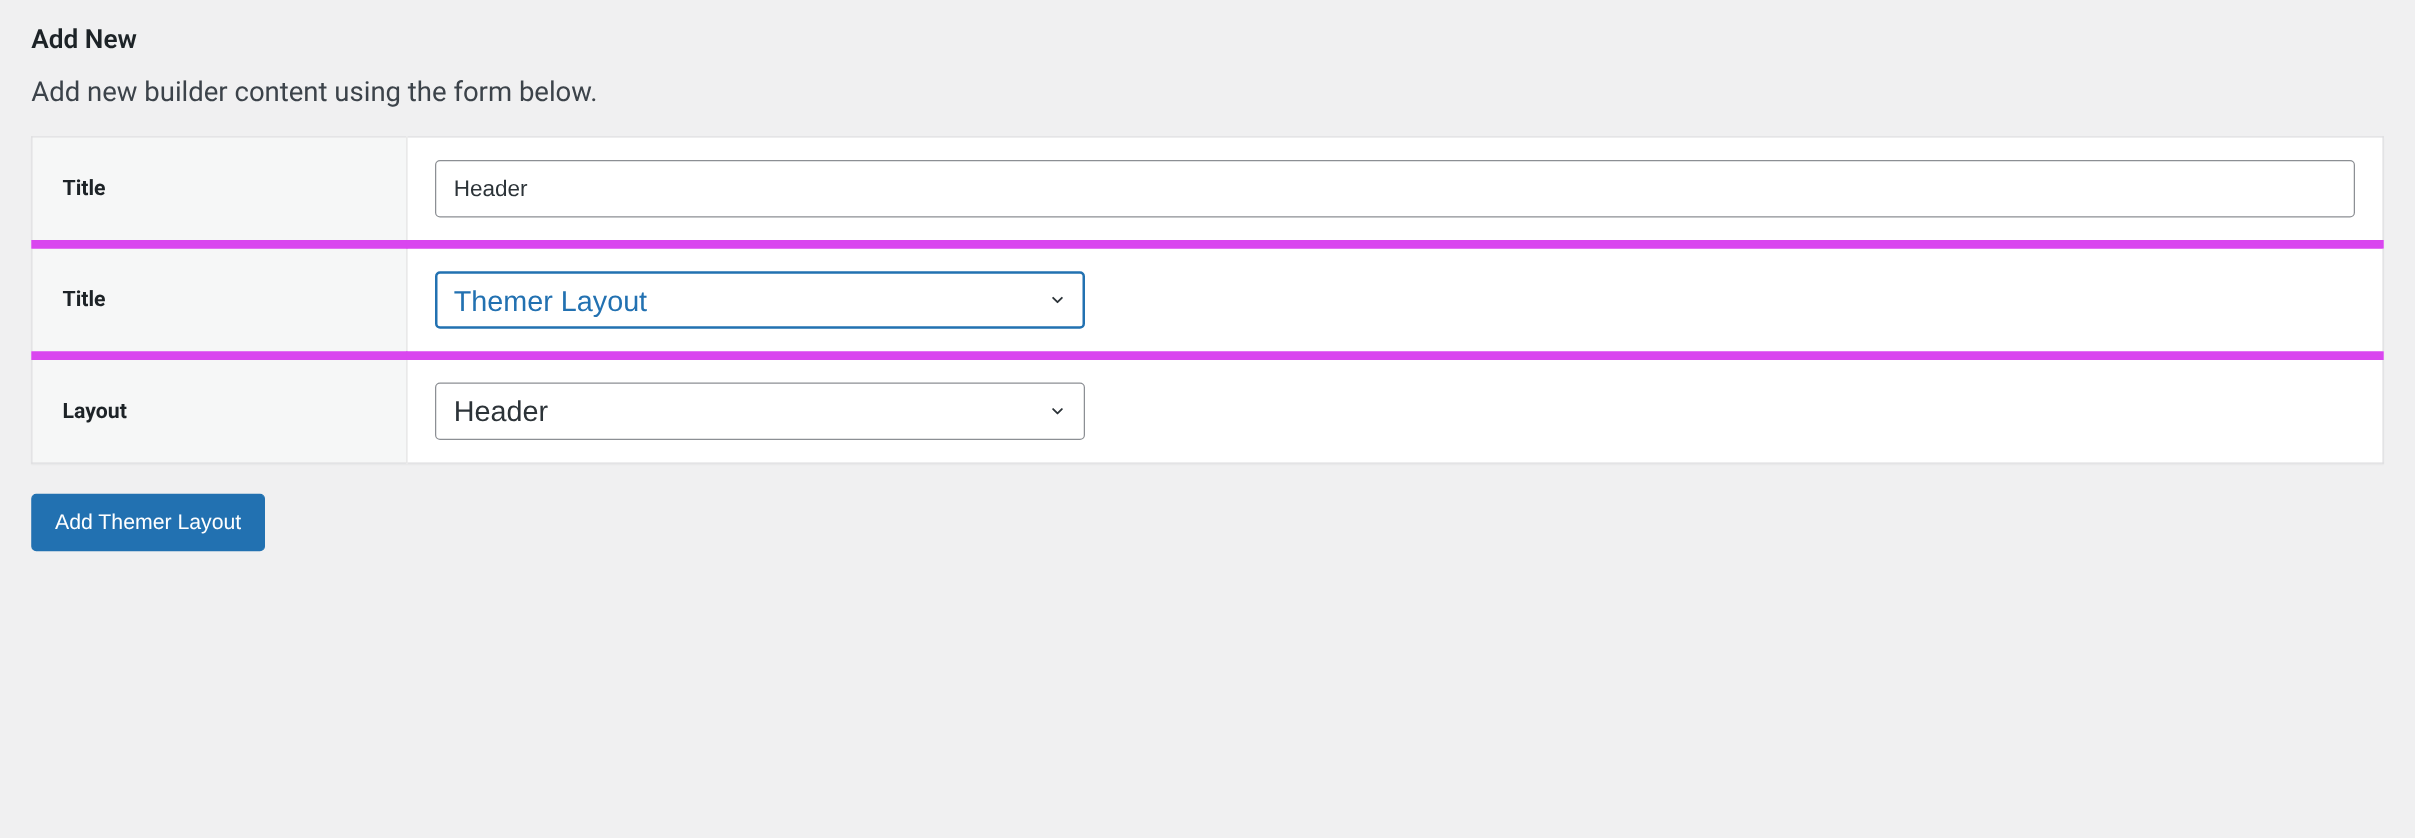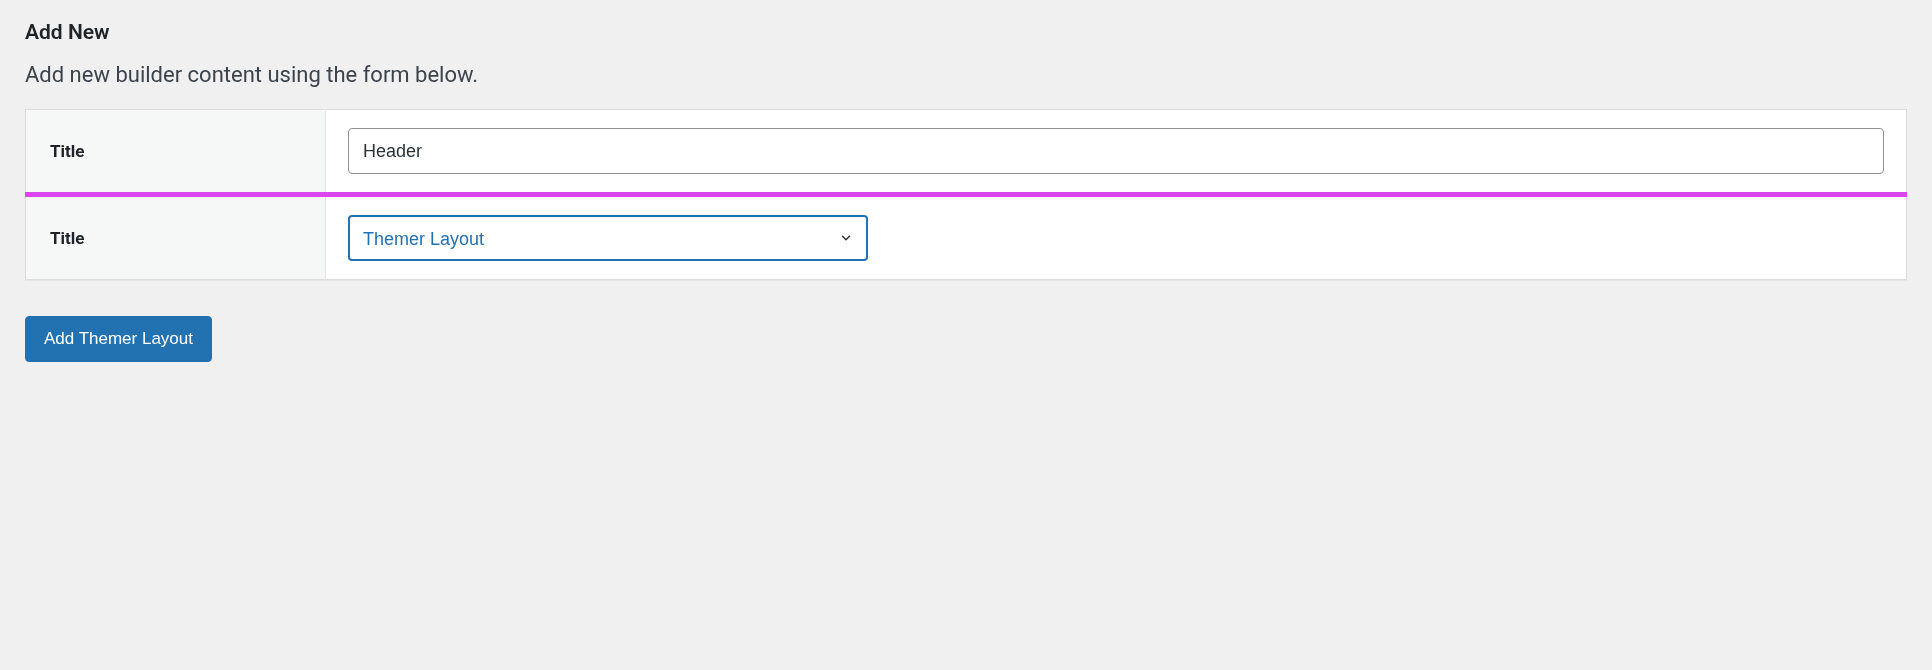--- a/index.html
+++ b/index.html
@@ -25,21 +25,21 @@
       margin-bottom: 22px;
     }
     .form-table {
       width: 100%;
       border-collapse: collapse;
       background-color: #ffffff;
       border: 1px solid #dcdcde;
       box-shadow: 0 1px 1px rgba(0,0,0,0.04);
     }
     .form-table tr {
-      border-bottom: 5px solid #d946ef;
+      border-bottom: 7px solid #d946ef;
     }
     .form-table tr:last-child {
       border-bottom: none;
     }
     .form-table th {
       background-color: #f6f7f7;
       text-align: left;
       font-weight: 700;
       font-size: 17px;
       color: #1d2327;
@@ -65,21 +65,21 @@
     }
     .select-wrapper {
       position: relative;
       width: 520px;
       max-width: 100%;
     }
     .select-input {
       width: 100%;
       height: 46px;
       padding: 0 40px 0 14px;
-      font-size: 18px;
+      font-size: 23px;
       border: 1px solid #8c8f94;
       border-radius: 4px;
       background-color: #ffffff;
       color: #2c3338;
       appearance: none;
       -webkit-appearance: none;
       -moz-appearance: none;
       cursor: pointer;
       line-height: 44px;
     }
@@ -99,21 +99,21 @@
       height: 16px;
       display: flex;
       align-items: center;
       justify-content: center;
     }
     .select-arrow svg {
       width: 14px;
       height: 14px;
     }
     .submit-button {
-      margin-top: 36px;
+      margin-top: 24px;
       background-color: #2271b1;
       color: #ffffff;
       border: 1px solid #2271b1;
       border-radius: 4px;
       padding: 10px 18px;
       font-size: 17px;
       font-weight: 400;
       cursor: pointer;
       line-height: 1.4;
     }
@@ -142,19 +142,34 @@
             <option>Themer Layout</option>
           </select>
           <span class="select-arrow">
             <svg viewBox="0 0 24 24" fill="none" stroke="#2c3338" stroke-width="2.5" stroke-linecap="round" stroke-linejoin="round">
               <polyline points="6 9 12 15 18 9"></polyline>
             </svg>
           </span>
         </div>
       </td>
     </tr>
+    <tr>
+      <th>Layout</th>
+      <td>
+        <div class="select-wrapper">
+          <select class="select-input">
+            <option>Header</option>
+          </select>
+          <span class="select-arrow">
+            <svg viewBox="0 0 24 24" fill="none" stroke="#2c3338" stroke-width="2.5" stroke-linecap="round" stroke-linejoin="round">
+              <polyline points="6 9 12 15 18 9"></polyline>
+            </svg>
+          </span>
+        </div>
+      </td>
+    </tr>
   </tbody>
 </table>
 
 <button class="submit-button">Add Themer Layout</button>
 
 
 
 
 </body></html>

